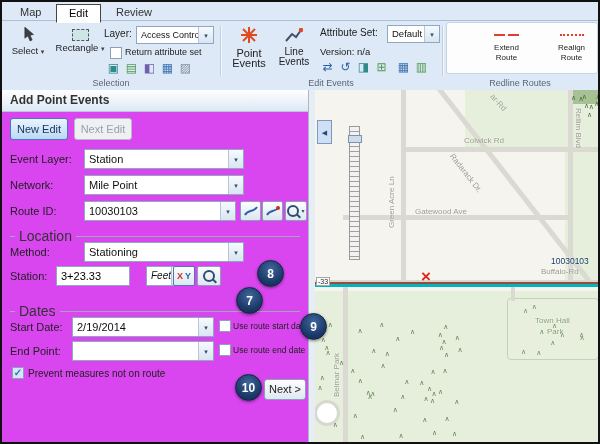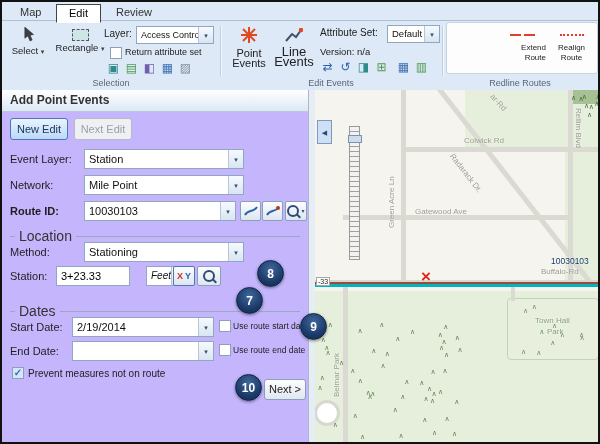--- a/index.html
+++ b/index.html
@@ -29,21 +29,21 @@
   .cb.checked{background:#d4e6f8;}
   .cb.checked::before{content:"\2713";font-weight:bold;}
   .cblbl{position:absolute;font-size:10px;color:#222;white-space:nowrap;}
   .redline-box{position:absolute;left:444px;top:20px;width:150px;height:50px;background:#fdfdfe;border:1px solid #c9d4e2;border-radius:3px;}
   .rl-solid{width:24px;height:0;border-top:2px solid var(--redline,#e23d2e);margin:9px auto 5px;}
   .rl-ext{display:flex;gap:3px;justify-content:center;margin:9px auto 5px;}
   .rl-ext span{width:11px;height:0;border-top:2px solid var(--redline,#e23d2e);}
   .rl-dot{width:24px;height:0;border-top:2px dotted var(--redline,#e23d2e);margin:9px auto 5px;}
   .rect-icon{width:15px;height:10px;border:1px dashed #556;background:#cfe6e6;margin-top:4px;}
   
-  .panel{position:absolute;left:0;top:88px;width:306px;height:354px;background:#c4b5fd;}
+  .panel{position:absolute;left:0;top:88px;width:306px;height:354px;background:#d946ef;}
   .panel-h{position:absolute;left:0;top:0;right:0;height:21px;background:linear-gradient(#ffffff,#dce8f4);
     border-bottom:1px solid #b9c8d9;font-size:12px;font-weight:bold;color:#333;line-height:21px;padding-left:8px;}
   .plbl{position:absolute;font-size:11px;color:#1e1e1e;white-space:nowrap;}
   .pbtn{position:absolute;box-sizing:border-box;font-size:11px;text-align:center;border-radius:3px;cursor:default;}
   .pbtn.blue{background:linear-gradient(#eaf4fe,#bcd8f4);border:1px solid #4a7ab5;color:#173a63;}
   .pbtn.dis{background:#eef0f3;border:1px solid #b5bcc4;color:#9aa1a9;}
   .pbtn.norm{background:linear-gradient(#fdfdfd,#dfe7f0);border:1px solid #8aa0bb;color:#222;}
   .sect{position:absolute;display:flex;align-items:center;font-size:14px;color:#333;gap:4px;height:10px;}
   .sect::before{content:"";width:5px;border-top:1px solid #9aaabc;}
   .sect::after{content:"";flex:1;border-top:1px solid #9aaabc;}
@@ -121,39 +121,39 @@
       </span>
       <span class="cap" style="font-size:11px;">Point Events</span>
     </div>
     <div class="rbtn" style="left:270px;top:22px;width:42px;height:48px;">
       <span style="margin-top:3px;">
         <svg width="18" height="15" viewBox="0 0 18 15">
             <path d="M1 13 L7 6 L11 9 L16 2" stroke="#44506a" stroke-width="2" fill="none"></path>
             <circle cx="16" cy="2" r="2.2" fill="#e04a1f"></circle>
           </svg>
       </span>
-      <span class="cap" style="font-size:13px;">Line Events</span>
+      <span class="cap" style="font-size:10px;">Line Events</span>
     </div>
     <span class="rlbl" style="left:318px;top:25px;">Attribute Set:</span>
     <div class="dd" style="left:385px;top:23px;width:53px;">
       <span class="dd-val" style="font-size:9.5px;line-height:16px;">Default</span>
       <span class="dd-arw gi" data-glyph="▾"></span>
     </div>
     <span class="rlbl" style="left:318px;top:44px;font-size:9.5px;"><span>Version:</span> <span>n/a</span></span>
     <span class="smicon gi" style="left:318px;top:58px;color:#2a62a8;" data-glyph="⇄"></span>
     <span class="smicon gi" style="left:336px;top:58px;color:#2a62a8;" data-glyph="↺"></span>
     <span class="smicon gi" style="left:354px;top:58px;color:#2e8b8b;" data-glyph="◨"></span>
     <span class="smicon gi" style="left:372px;top:58px;color:#4f9a50;" data-glyph="⊞"></span>
     <span class="smicon gi" style="left:394px;top:58px;color:#3a6fb0;" data-glyph="▦"></span>
     <span class="smicon gi" style="left:412px;top:58px;color:#4f9a50;" data-glyph="▥"></span>
     <div class="glabel" style="left:218px;width:222px;">Edit Events</div>
     <div class="vdiv" style="left:440px;"></div>
 
     <div class="redline-box"></div>
-    <div class="rbtn" style="left:496px;top:22px;width:47px;height:46px;text-align:right;">
+    <div class="rbtn" style="left:480px;top:22px;width:47px;height:46px;">
       <span class="rl-ext">
           <span></span>
           <span></span>
         </span>
       <span class="cap" style="font-size:8px;">Extend Route</span>
     </div>
     <div class="rbtn" style="left:545px;top:22px;width:47px;height:46px;">
       <span class="rl-dot"></span>
       <span class="cap" style="font-size:8px;">Realign Route</span>
     </div>
@@ -171,21 +171,21 @@
       <span class="dd-val">Station</span>
       <span class="dd-arw gi" data-glyph="▾"></span>
     </div>
 
     <span class="plbl" style="left:8px;top:89px;">Network:</span>
     <div class="dd big" style="left:82px;top:85px;width:160px;">
       <span class="dd-val">Mile Point</span>
       <span class="dd-arw gi" data-glyph="▾"></span>
     </div>
 
-    <span class="plbl" style="left:8px;top:115px;font-weight:bold;">Route ID:</span>
+    <span class="plbl" style="left:8px;top:115px;">Route ID:</span>
     <div class="dd big" style="left:82px;top:111px;width:152px;">
       <span class="dd-val">10030103</span>
       <span class="dd-arw gi" data-glyph="▾"></span>
     </div>
     <div class="sbtn" style="left:238px;top:111px;width:21px;">
       <svg width="14" height="12">
           <path d="M1 10 C4 4,9 8,13 2" stroke="#2a62a8" fill="none" stroke-width="2"></path>
         </svg>
     </div>
     <div class="sbtn" style="left:260px;top:111px;width:21px;">
@@ -228,21 +228,21 @@
       </div>
 
     <span class="plbl" style="left:8px;top:231px;">Start Date:</span>
     <div class="dd big" style="left:70px;top:227px;width:142px;">
       <span class="dd-val">2/19/2014</span>
       <span class="dd-arw gi" data-glyph="▾"></span>
     </div>
     <span class="cb" style="left:217px;top:230px;"></span>
     <span class="cblbl" style="left:231px;top:231px;font-size:8.5px;">Use route start date</span>
 
-    <span class="plbl" style="left:8px;top:255px;">End Date:</span>
+    <span class="plbl" style="left:8px;top:255px;">End Point:</span>
     <div class="dd big" style="left:70px;top:251px;width:142px;">
       <span class="dd-val"></span>
       <span class="dd-arw gi" data-glyph="▾"></span>
     </div>
     <span class="cb" style="left:217px;top:254px;"></span>
     <span class="cblbl" style="left:231px;top:255px;font-size:8.5px;">Use route end date</span>
 
     <span class="cb checked" style="left:10px;top:277px;"></span>
     <span class="cblbl" style="left:26px;top:278px;">Prevent measures not on route</span>
 

